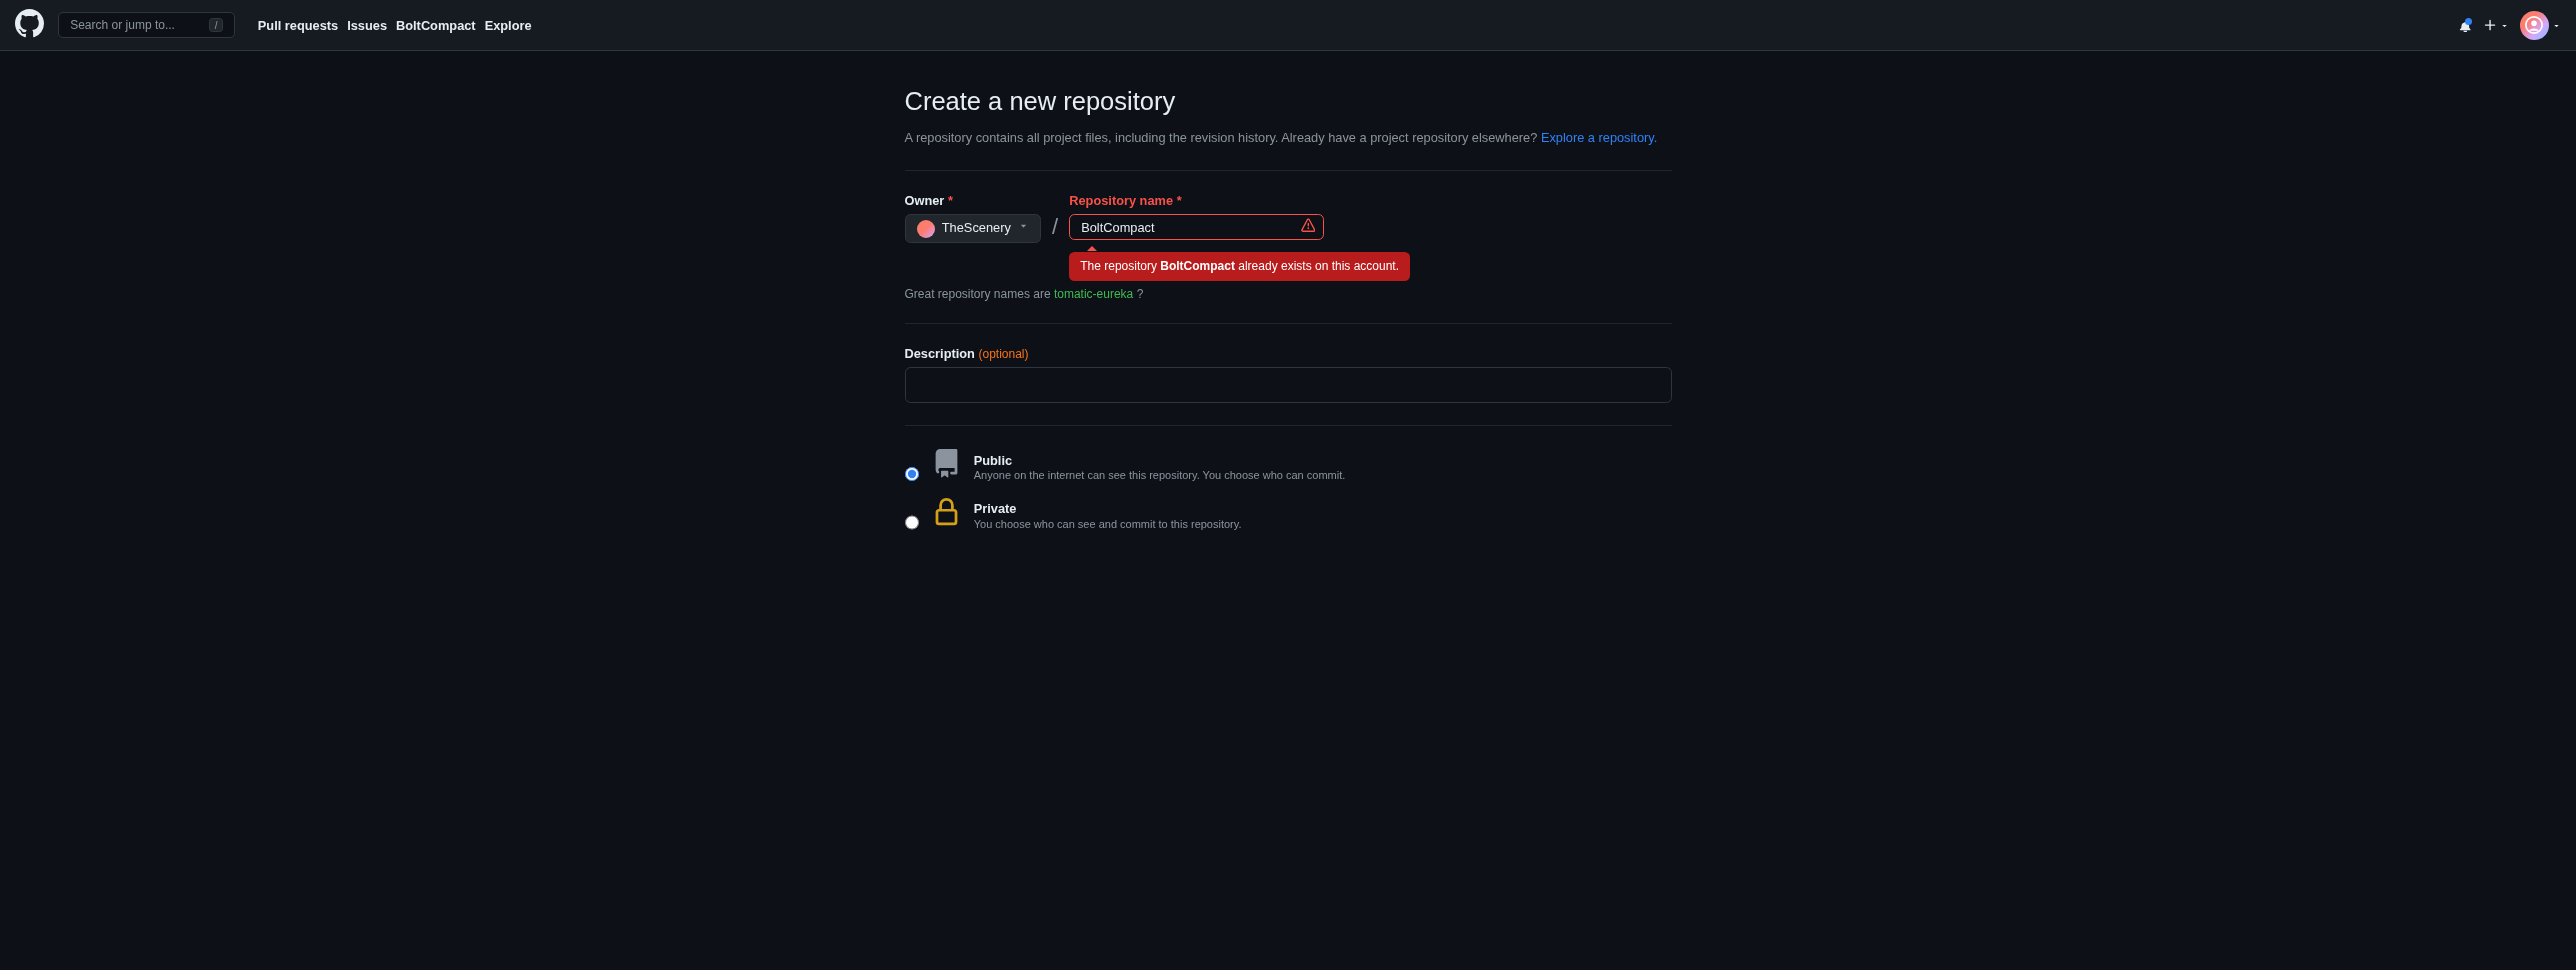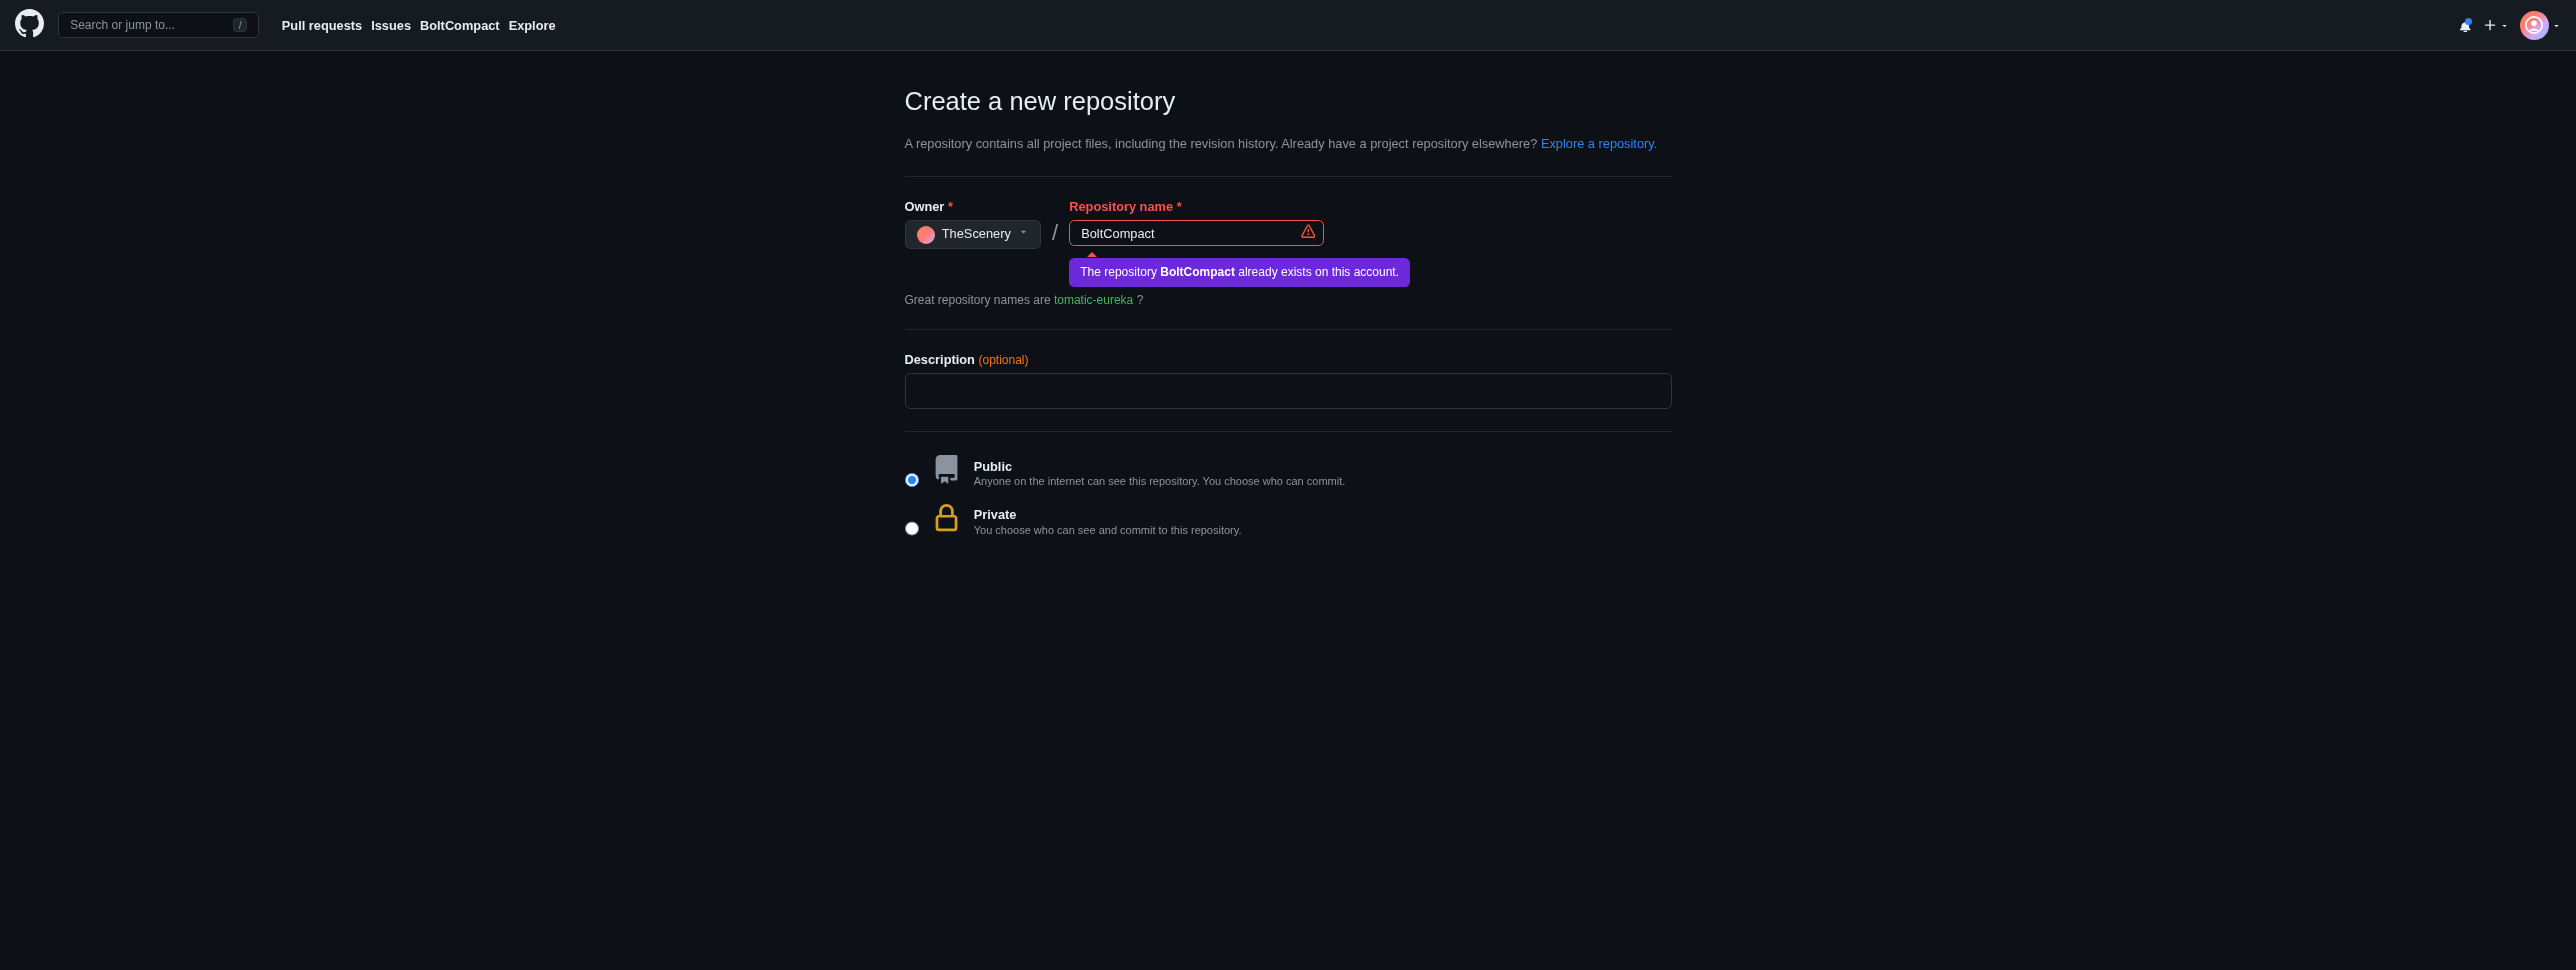--- a/index.html
+++ b/index.html
@@ -35,21 +35,21 @@
     }
 
     .search-bar {
       display: flex;
       align-items: center;
       background-color: #0d1117;
       border: 0.9px solid #30363d;
       border-radius: 5px;
       padding: 4.6px 11px;
       gap: 7.3px;
-      width: 201px;
+      width: 177px;
       color: #8b949e;
       cursor: text;
     }
 
     .search-bar .kbd {
       background: #21262d;
       border: 0.9px solid #30363d;
       border-radius: 3.6px;
       padding: 0.9px 4.6px;
       font-size: 10px;
@@ -117,21 +117,21 @@
     .main-content {
       max-width: 803px;
       margin: 0 auto;
       padding: 36px 18px;
     }
 
     .page-title {
       font-size: 25.5px;
       font-weight: 300;
       color: #e6edf3;
-      margin-bottom: 18px;
+      margin-bottom: 12px;
     }
 
     .page-subtitle {
       color: #8b949e;
       font-size: 12.8px;
       margin-bottom: 3.6px;
       line-height: 1.6;
     }
 
     .import-link {
@@ -228,21 +228,21 @@
 
     
     .tooltip-container {
       position: relative;
     }
 
     .tooltip {
       position: absolute;
       top: 38px;
       left: 0;
-      background: #6d28d9;
+      background: #b91c1c;
       color: #fff;
       padding: 7.3px 11px;
       border-radius: 5.5px;
       font-size: 12px;
       white-space: nowrap;
       z-index: 100;
     }
 
     .tooltip::before {
       content: '';

